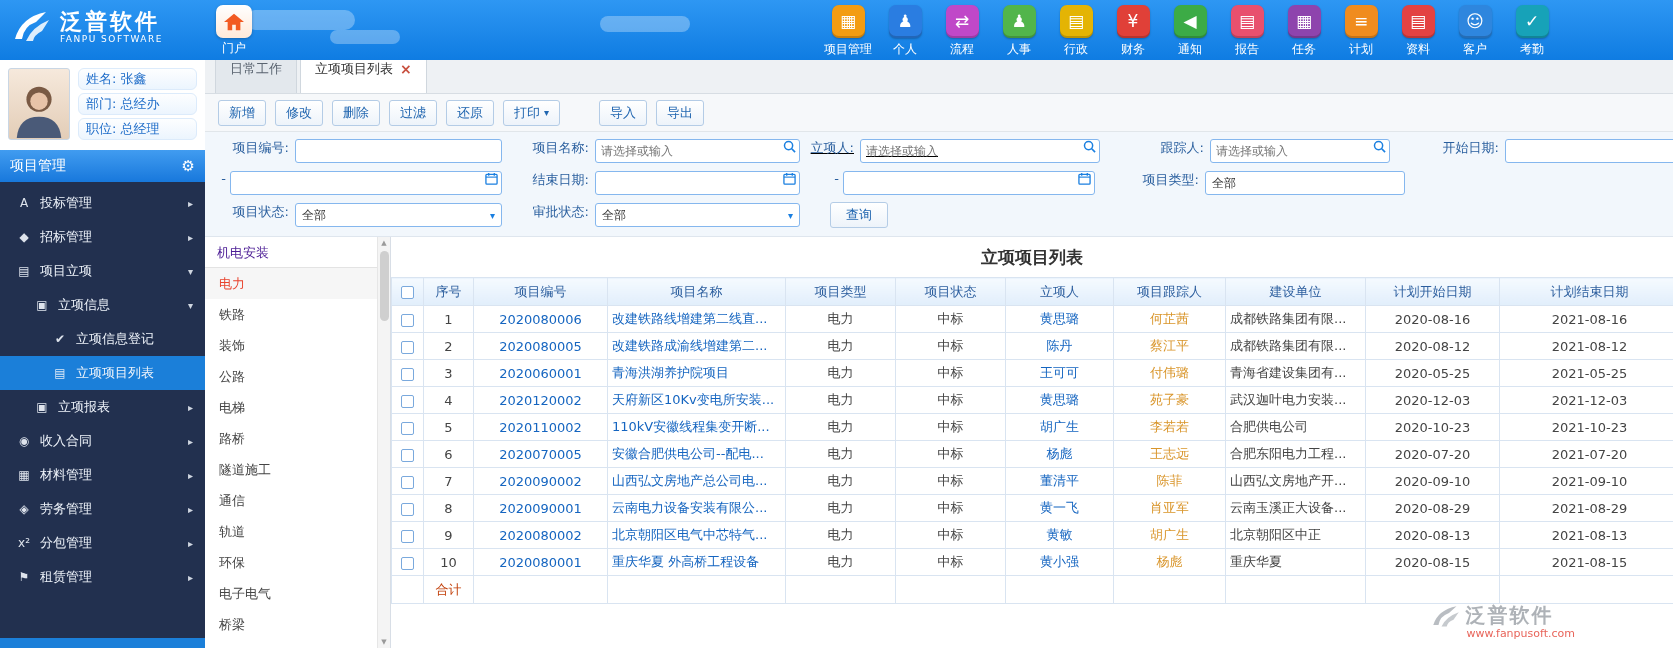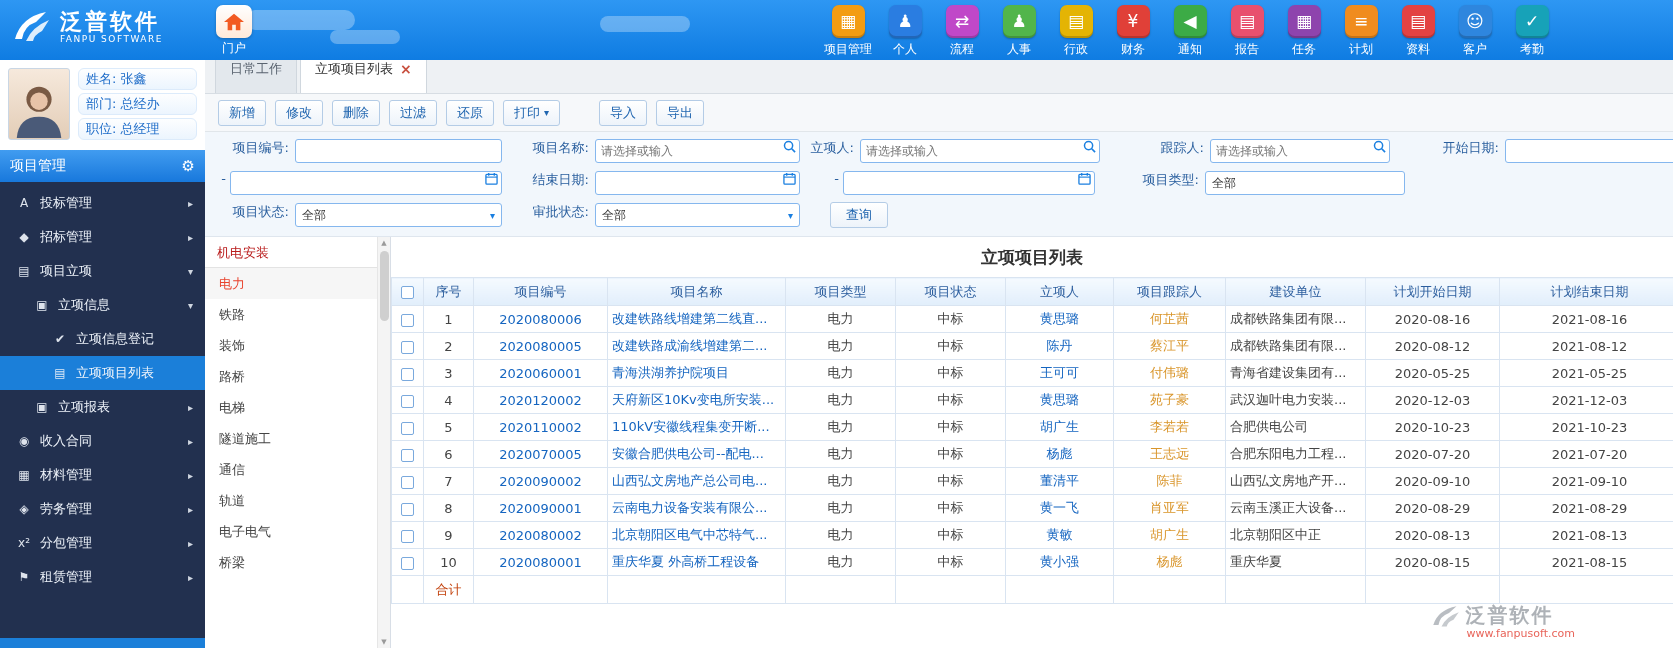--- a/index.html
+++ b/index.html
@@ -77,38 +77,38 @@
   .finput.plain { padding-right:5px; }
   .ficon { position:absolute; right:4px; width:14px; height:14px; display:flex; align-items:center; justify-content:center; cursor:pointer; }
   .fselect { height:24px; border:1px solid #85b7ee; border-radius:3px; background:#fff; display:flex;
              align-items:center; justify-content:space-between; padding:0 6px; font-size:12px; color:#333; cursor:pointer; }
   .fselect .sel-caret { color:#1a7fe0; font-size:10px; }
   .qbtn { height:26px; width:58px; margin-left:30px; }
 
   
   .g-pno   .flabel{width:78px;}  .g-pno   .fwrap{width:207px;}
   .g-pname { margin-left:8px; }  .g-pname .flabel{width:85px;} .g-pname .fwrap{width:205px;}
-  .g-init  { margin-left:8px; }  .g-init  .flabel{width:52px;} .g-init  .fwrap{width:240px;}
+  .g-init  { margin-left:8px;text-decoration:underline; }  .g-init  .flabel{width:52px;} .g-init  .fwrap{width:240px;}
   .g-track { margin-left:45px; } .g-track .flabel{width:65px;} .g-track .fwrap{width:180px;}
   .g-start { margin-left:35px; } .g-start .flabel{width:80px;} .g-start .fwrap{width:200px;}
   .g-dash1 .flabel{width:13px; text-align:center; padding:0;} .g-dash1 .fwrap{width:272px;}
   .g-end   { margin-left:8px; }  .g-end   .flabel{width:85px;} .g-end   .fwrap{width:205px;}
   .g-dash2 { margin-left:30px; } .g-dash2 .flabel{width:13px; text-align:center; padding:0;} .g-dash2 .fwrap{width:252px;}
   .g-unit  { margin-left:33px; } .g-unit  .flabel{width:82px;} .g-unit  .fwrap{width:185px;}
   .g-ptype { margin-left:30px; } .g-ptype .flabel{width:80px;} .g-ptype .fwrap{width:200px;}
   .g-pstat .flabel{width:78px;}  .g-pstat .fwrap{width:207px;}
   .g-astat { margin-left:8px; }  .g-astat .flabel{width:85px;} .g-astat .fwrap{width:205px;}
   .fselect { width:100%; }
 
   
   .content { flex:1; display:flex; overflow:hidden; }
   .catpanel { width:186px; flex:none; display:flex; border-right:1px solid #d8dee6; background:#fff; }
   .catlist { flex:1; overflow:hidden; }
   .cat-item { height:31px; line-height:31px; padding-left:14px; font-size:13px; color:#444; cursor:pointer; white-space:nowrap; }
-  .cat-item.cat-header { border-bottom:1px solid #e3e3e3; color:#b91c1c;padding-left:12px; }
+  .cat-item.cat-header { border-bottom:1px solid #e3e3e3; color:#4c1d95;padding-left:12px; }
   .cat-item.active { color:#e8432d; background:#f6f6f6; }
   .cat-scrollbar { width:13px; background:#f4f4f4; border-left:1px solid #e6e6e6; display:flex; flex-direction:column; align-items:center; flex:none; }
   .cat-arrow { font-size:7px; color:#9a9a9a; line-height:12px; height:12px; cursor:pointer; }
   .cat-thumb { width:9px; height:70px; background:#cfcfcf; border-radius:5px; margin-top:2px; cursor:pointer; }
   .cat-spacer { flex:1; }
 
   .tablewrap { flex:1; position:relative; overflow:hidden; background:#fff; }
   .table-title { height:40px; line-height:40px; text-align:center; font-size:17px; font-weight:bold; color:#333; }
   table.grid { border-collapse:collapse; table-layout:fixed; width:1288px; font-size:13px; }
   .grid th, .grid td { border:1px solid #d9e4f1; height:27px; padding:0 4px; text-align:center;
@@ -529,41 +529,47 @@
             </div>
 
             <div class="cat-item">
               <span>铁路</span>
             </div>
 
             <div class="cat-item">
               <span>装饰</span>
             </div>
 
+            <div class="cat-item">
+              <span>公路</span>
+            </div>
+
+            <div class="cat-item">
+              <span>电梯</span>
+            </div>
 
             <div class="cat-item">
               <span>路桥</span>
             </div>
 
             <div class="cat-item">
-              <span>电梯</span>
-            </div>
-
-            <div class="cat-item">
               <span>隧道施工</span>
             </div>
 
             <div class="cat-item">
               <span>通信</span>
             </div>
 
             <div class="cat-item">
               <span>轨道</span>
             </div>
 
+            <div class="cat-item">
+              <span>环保</span>
+            </div>
 
             <div class="cat-item">
               <span>电子电气</span>
             </div>
 
             <div class="cat-item">
               <span>桥梁</span>
             </div>
           </div>
         <div class="cat-scrollbar">

